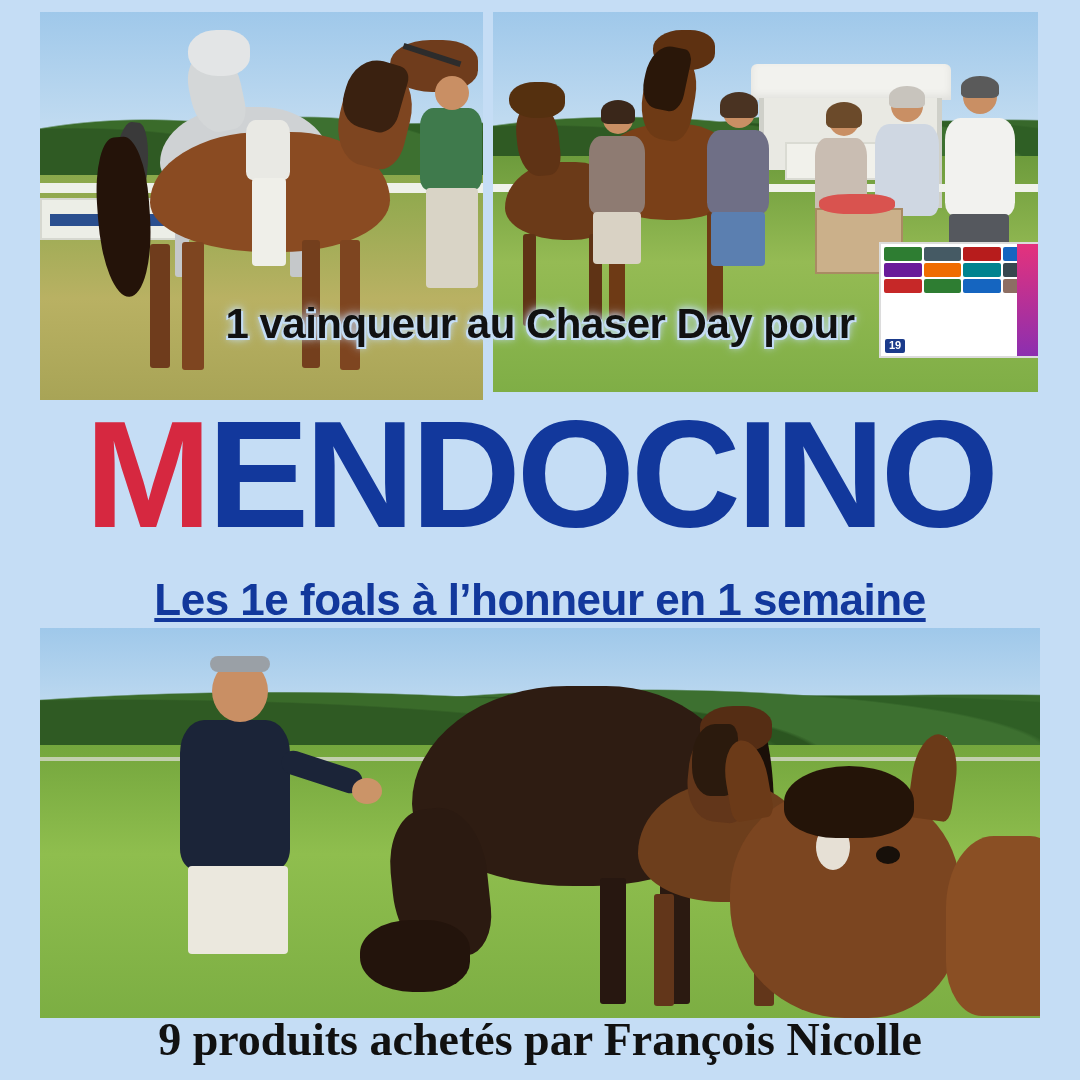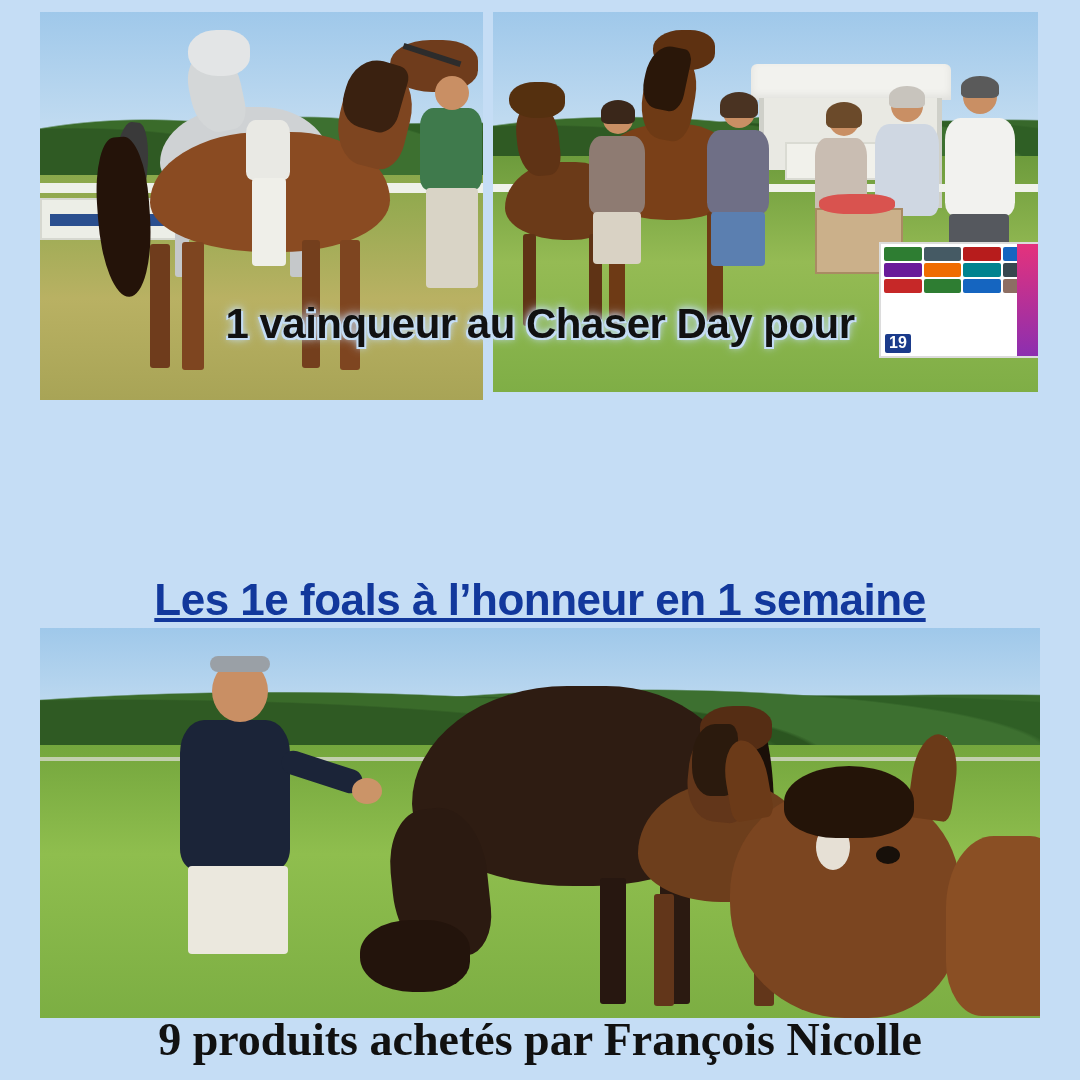--- a/index.html
+++ b/index.html
@@ -139,21 +139,21 @@
   .sponsor-cell {
     height: 14px;
     border-radius: 2px;
   }
   .board-badge {
     position: absolute;
     left: 4px;
     bottom: 3px;
     background: #1b3b8b;
     color: #fff;
-    font-size: 16px;
+    font-size: 11px;
     font-weight: bold;
     padding: 1px 4px;
     border-radius: 2px;
     line-height: 1.05;
   }
   .board-strip {
     position: absolute;
     right: 0; top: 0;
     width: 16%;
     height: 100%;
@@ -334,20 +334,21 @@
       <div class="board-badge">
         <span>19</span>
       </div>
     </div>
   </div>
 
   <div class="headline-top">
     <span>1 vainqueur au Chaser Day pour</span>
   </div>
 
+  <div class="title-main"><span class="accent">M</span><span>ENDOCINO</span></div>
 
   <div class="subtitle">Les 1e foals à l’honneur en 1 semaine</div>
 
   <div class="photo-bottom">
     <div class="sky" style="height:32%;"></div>
     <div class="treeline" style="top:8%;height:26%;"></div>
     <div class="field" style="height:70%;background:linear-gradient(#74a63d,#8fbe4e 40%,#7cae43);"></div>
 
     <div style="position:absolute;left:0;right:0;top:33%;height:4px;background:#cfd6c2;opacity:.85;"></div>
     <div style="position:absolute;left:690px;top:28%;width:7px;height:58px;background:#b9bda6;"></div>

